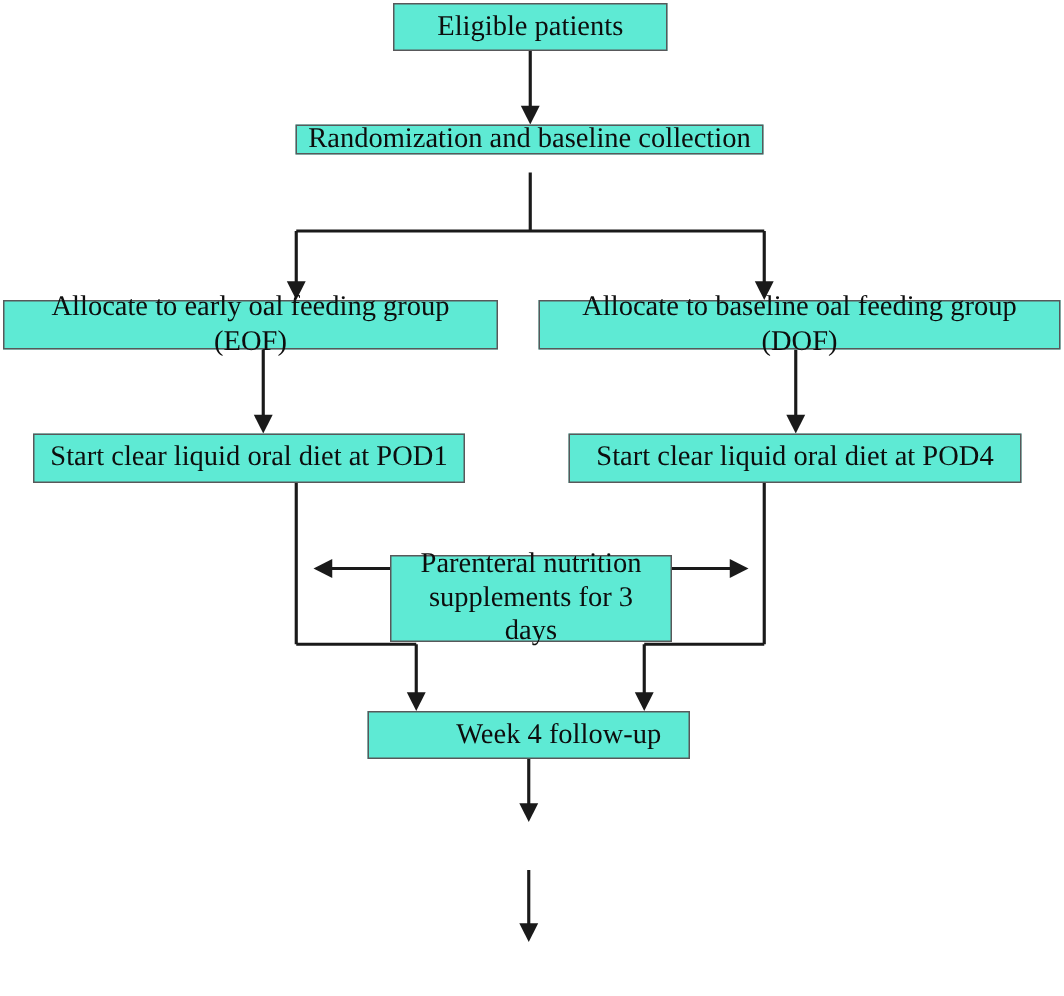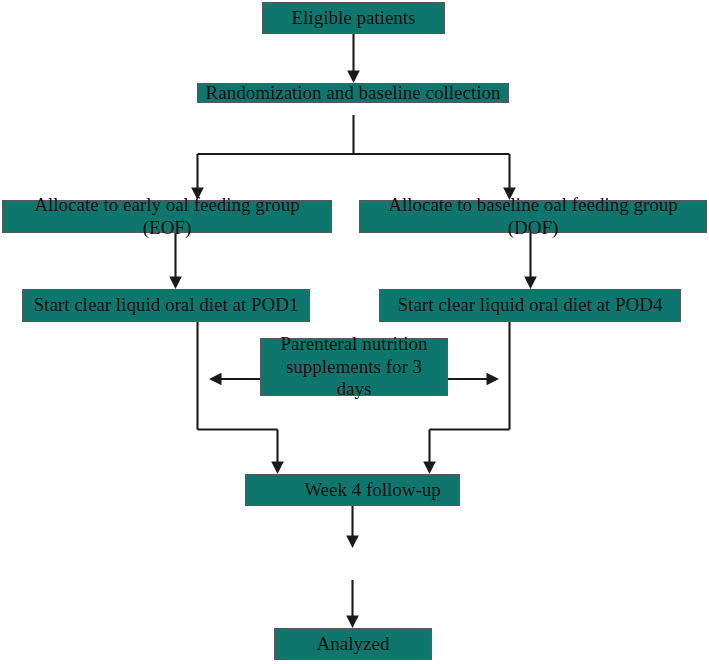--- a/index.html
+++ b/index.html
@@ -12,21 +12,21 @@
     width: 709px;
     height: 664px;
     background: #ffffff;
     font-family: "Liberation Serif", "DejaVu Serif", serif;
     overflow: hidden;
   }
   .node {
     position: absolute;
     box-sizing: border-box;
     border: 1px solid #58585a;
-    background: #0f766e;
+    background: #5eead4;
     color: #0d0d0d;
     display: flex;
     align-items: center;
     justify-content: center;
     text-align: center;
     line-height: 1.18;
     z-index: 3;
   }
   .node .label {
     display: block;
@@ -41,21 +41,21 @@
     height: 664px;
     z-index: 1;
   }
   
   .n-eligible      { left: 262px; top: 2px;   width: 183px; height: 32px;  font-size: 19px; }
   .n-random        { left: 197px; top: 83px;  width: 312px; height: 20px;  font-size: 19px; }
   .n-alloc-eof     { left: 2px;   top: 200px; width: 330px; height: 33px;  font-size: 19px; }
   .n-alloc-dof     { left: 359px; top: 200px; width: 348px; height: 33px;  font-size: 19px; }
   .n-pod1          { left: 22px;  top: 289px; width: 288px; height: 33px;  font-size: 19px; }
   .n-pod4          { left: 379px; top: 289px; width: 302px; height: 33px;  font-size: 19px; }
-  .n-parenteral    { left: 260px; top: 338px; width: 188px; height: 58px;  font-size: 19px; }
+  .n-parenteral    { left: 260px; top: 370px; width: 188px; height: 58px;  font-size: 19px; }
   .n-week4         { left: 245px; top: 474px; width: 215px; height: 32px;  font-size: 19px; padding-left: 40px; }
   .n-week12        { left: 245px; top: 548px; width: 215px; height: 32px;  font-size: 19px; }
   .n-analyzed      { left: 274px; top: 628px; width: 158px; height: 32px;  font-size: 19px; }
 </style>
 </head>
 <body>
 
 <div id="flowchart">
 
   <svg id="svg-edges" viewBox="0 0 709 664" width="709" height="664" aria-hidden="true">
@@ -134,17 +134,14 @@
   <div class="node n-parenteral">
     <span class="label">Parenteral nutrition
 supplements for 3 days</span>
   </div>
 
   <div class="node n-week4">
     <span class="label">Week 4 follow-up</span>
   </div>
 
 
-  <div class="node n-analyzed">
-    <span class="label">Analyzed</span>
-  </div>
 
 </div>
 
 </body></html>

